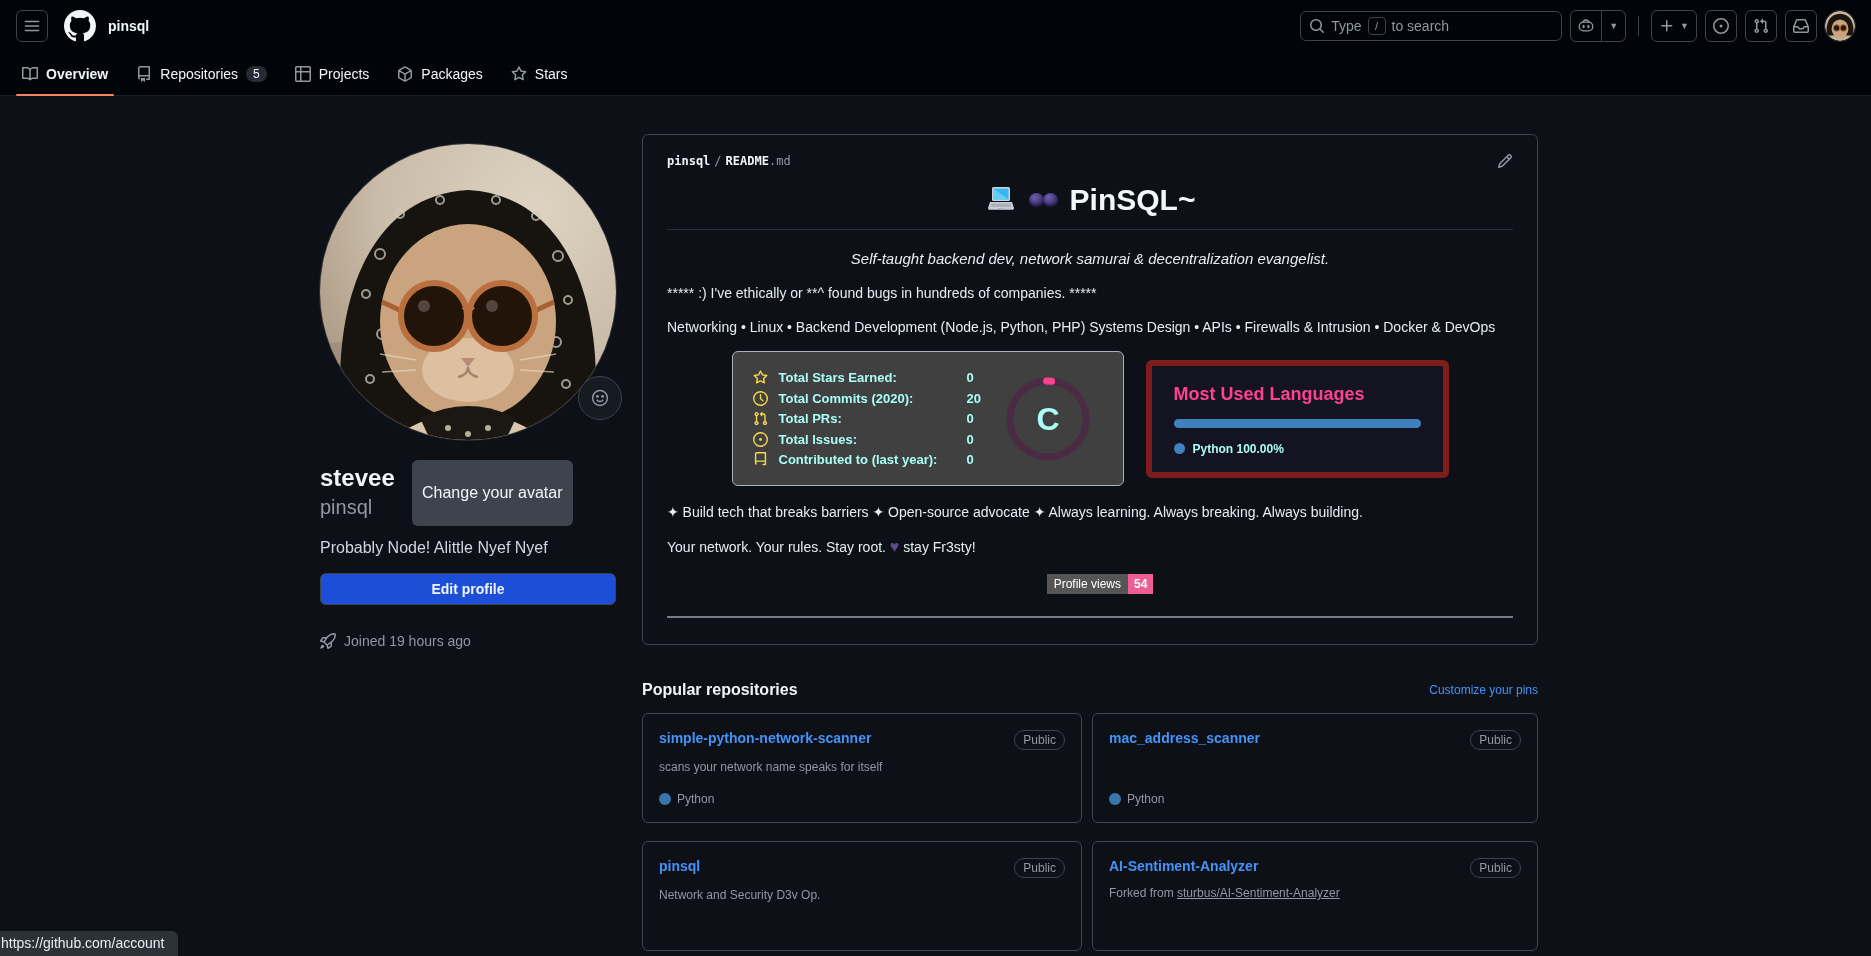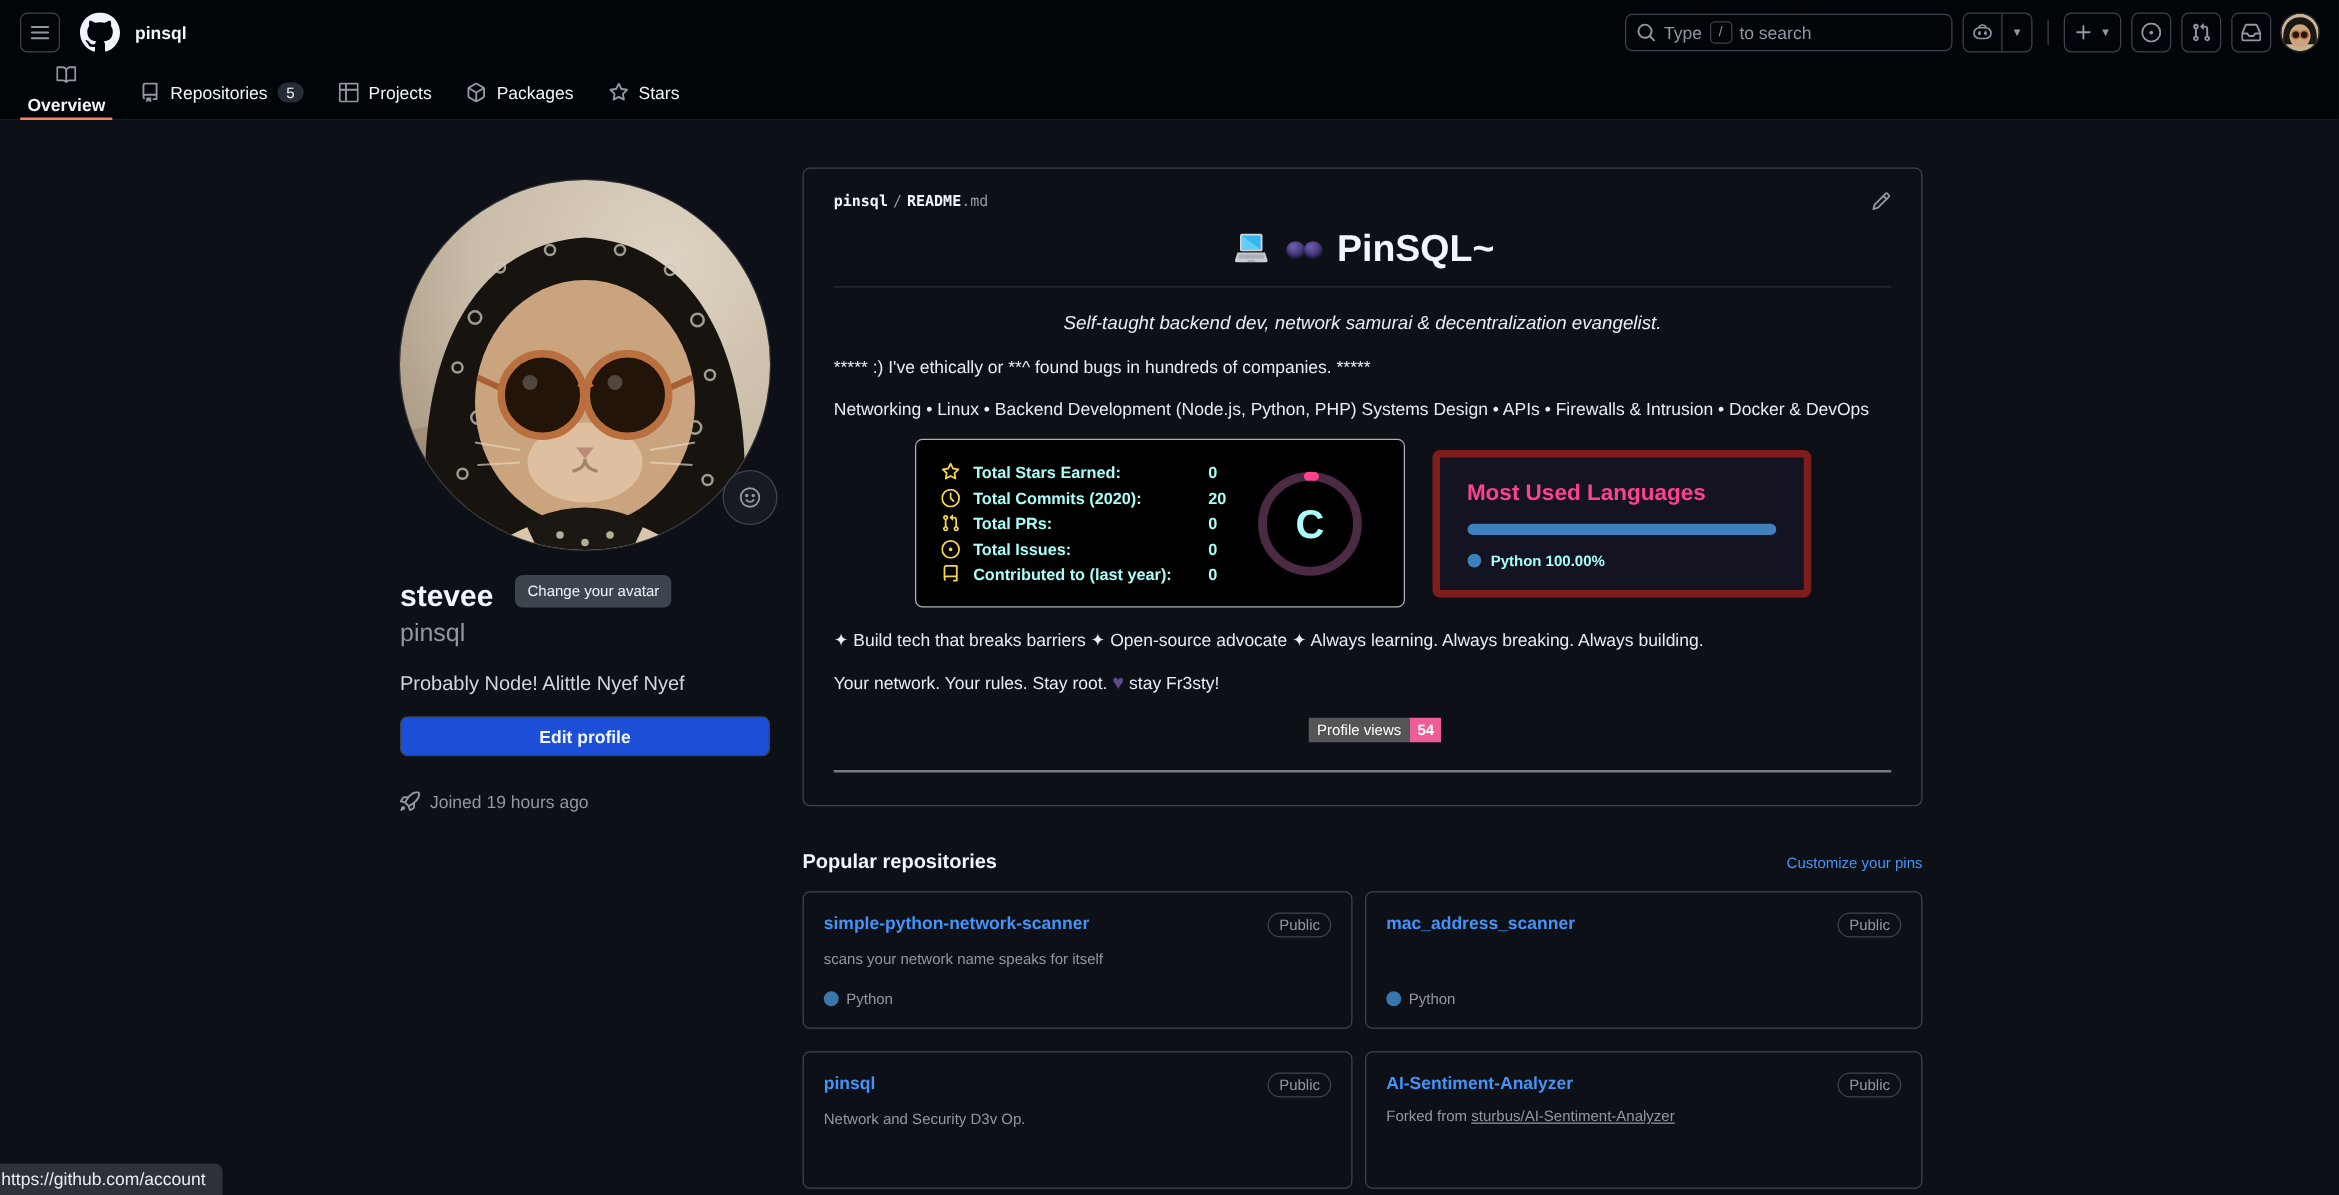--- a/index.html
+++ b/index.html
@@ -28,36 +28,36 @@
   .combo .seg{display:flex;align-items:center;justify-content:center;padding:0 7px;}
   .combo .seg+.seg{border-left:1px solid #3d444d;}
   .caret{font-size:9px;color:#9198a1;line-height:1;}
   .vdiv{width:1px;height:20px;background:#3d444d;margin:0 4px;}
   .avatar-mini{width:30px;height:30px;border-radius:50%;overflow:hidden;cursor:pointer;box-shadow:0 0 0 1px rgba(255,255,255,.15);}
 
   
   .tabnav{height:44px;background:#010409;display:flex;align-items:stretch;padding:0 8px;border-bottom:1px solid #171b22;}
   .tab{display:flex;align-items:center;gap:8px;padding:0 14px;font-size:14px;color:#f0f6fc;position:relative;cursor:pointer;}
   .tab .ticon{color:#9198a1;display:flex;}
-  .tab.active{font-weight:bold;flex-direction:column;}
+  .tab.active{font-weight:bold;}
   .tab.active::after{content:"";position:absolute;left:8px;right:8px;bottom:-1px;height:2px;border-radius:2px;background:var(--accent-orange);}
   .counter{background:#262c36;border-radius:2em;font-size:12px;padding:1px 7px;color:#f0f6fc;font-weight:normal;}
 
   
   .content{display:flex;padding:38px 0 0 320px;gap:26px;}
   .sidebar{width:296px;position:relative;margin-top:10px;flex:none;}
   .maincol{width:896px;flex:none;}
 
   
   .avatar-wrap{position:relative;width:296px;height:296px;}
   .avatar-big{width:296px;height:296px;border-radius:50%;overflow:hidden;box-shadow:0 0 0 1px rgba(255,255,255,.12);cursor:pointer;}
   .status-btn{position:absolute;left:258px;top:232px;width:44px;height:44px;border-radius:50%;
     background:#161b22;border:1px solid #3d444d;display:flex;align-items:center;justify-content:center;color:#9198a1;cursor:pointer;}
-  .avatar-tooltip{position:absolute;left:92px;top:316px;background:#3d444d;color:#f0f6fc;font-size:12px;
-    padding:6px 10px;border-radius:6px;white-space:nowrap;z-index:5;}
+  .avatar-tooltip{position:absolute;left:92px;top:316px;background:#3d444d;color:#f0f6fc;font-size:16px;
+    padding:24px 10px;border-radius:6px;white-space:nowrap;z-index:5;}
   .vcard-names{margin-top:24px;}
   .p-name{font-size:24px;font-weight:bold;line-height:1.2;color:#f0f6fc;}
   .p-nick{font-size:20px;font-weight:300;color:#9198a1;line-height:1.4;}
   .p-bio{margin-top:18px;font-size:16px;color:#d1d7e0;}
   .edit-btn{margin-top:16px;width:100%;height:32px;background:#1d4ed8;border:1px solid #3d444d;border-radius:6px;
     color:#f0f6fc;font-size:14px;font-weight:bold;font-family:inherit;cursor:pointer;}
   .joined{margin-top:28px;display:flex;align-items:center;gap:8px;color:#9198a1;font-size:14px;}
 
   
   .readme-card{border:1px solid #3d444d;border-radius:6px;padding:18px 24px;background:#0d1117;}
@@ -67,21 +67,21 @@
   .pencil{margin-left:auto;color:#9198a1;cursor:pointer;display:flex;}
   .rm-title{margin-top:14px;display:flex;align-items:center;justify-content:center;gap:12px;
     font-size:30px;font-weight:bold;color:#f0f6fc;padding-bottom:12px;border-bottom:1px solid #2a3038;}
   .glasses{display:flex;align-items:center;}
   .glasses i{display:block;width:15px;height:14px;border-radius:50%;
     background:radial-gradient(circle at 35% 30%, #6e5cb0, #433575 60%, #2c2355);box-shadow:inset 0 -2px 3px rgba(0,0,0,.5);}
   .glasses i+i{margin-left:-1px;}
   .rm-sub{margin-top:20px;text-align:center;font-style:italic;font-size:15px;color:#e6edf3;}
   .rm-p{margin-top:18px;font-size:14px;color:#e6edf3;}
   .stats-row{margin-top:16px;display:flex;justify-content:center;align-items:center;gap:22px;}
-  .stats-card{width:392px;height:135px;background:#000000;border:1px solid #aab0bc;border-radius:6px;
+  .stats-card{width:392px;height:135px;background:#404040;border:1px solid #aab0bc;border-radius:6px;
     padding:16px 20px;display:flex;gap:8px;}
   .stats-rows{flex:1;display:flex;flex-direction:column;justify-content:space-between;padding:2px 0;}
   .stat-line{display:flex;align-items:center;gap:10px;font-size:13px;font-weight:bold;color:var(--stats-teal);}
   .stat-line .sicon{color:var(--stats-yellow);display:flex;width:16px;}
   .stat-line .slabel{width:178px;}
   .rank-wrap{width:110px;display:flex;align-items:center;justify-content:center;}
   .langs-card{width:303px;height:118px;background:#141321;border:6px solid #7f1d1d;border-radius:6px;padding:18px 22px;}
   .langs-title{color:var(--stats-pink);font-size:18px;font-weight:bold;}
   .lang-bar{margin-top:14px;height:9px;border-radius:5px;background:var(--python-blue);}
   .lang-legend{margin-top:14px;display:flex;align-items:center;gap:8px;font-size:12px;font-weight:bold;color:var(--stats-teal);}

